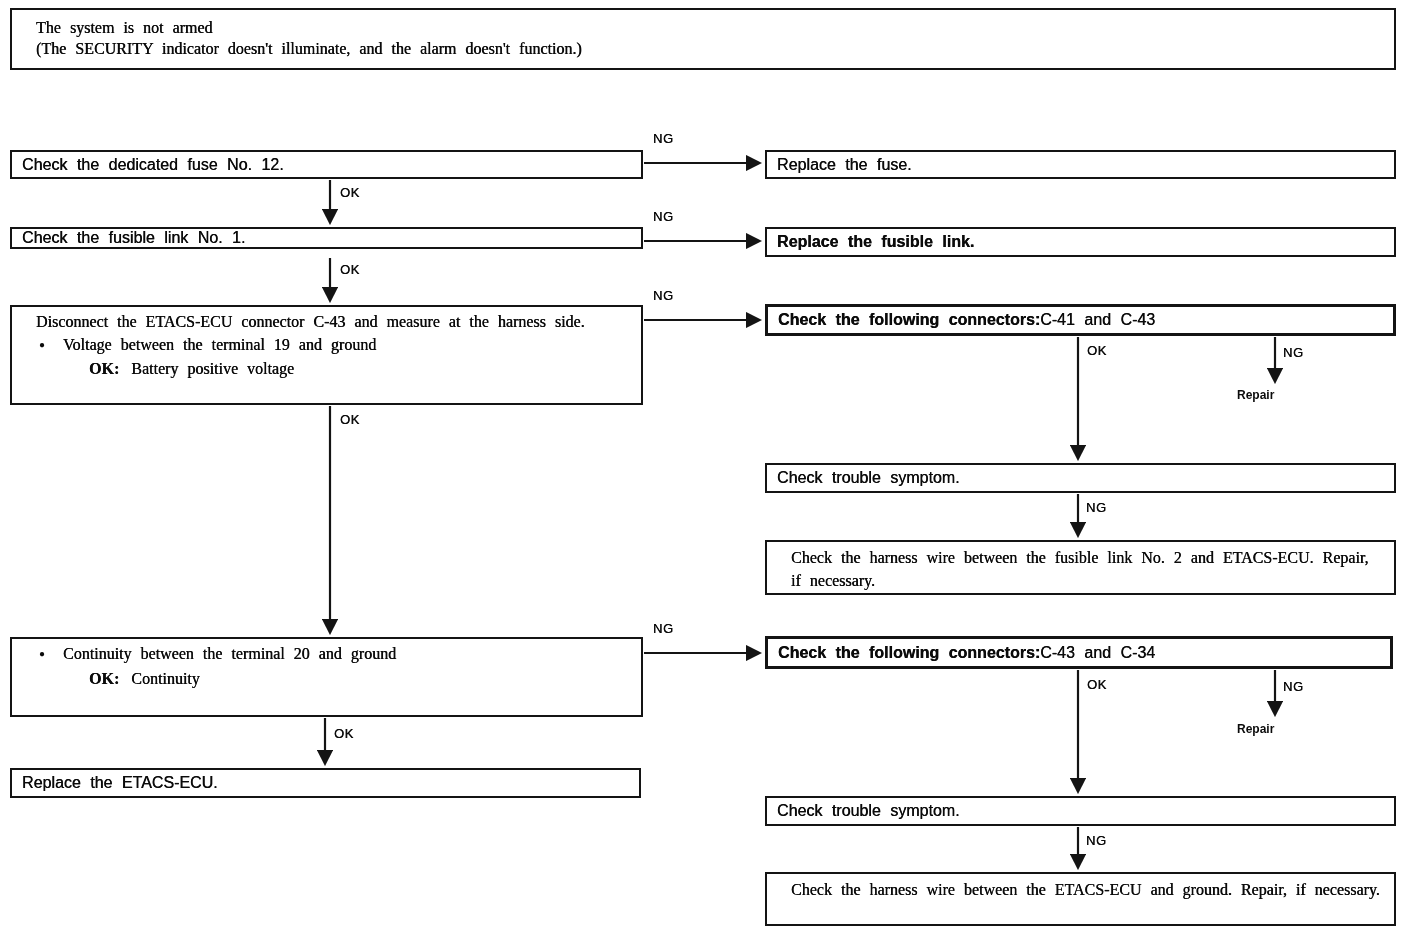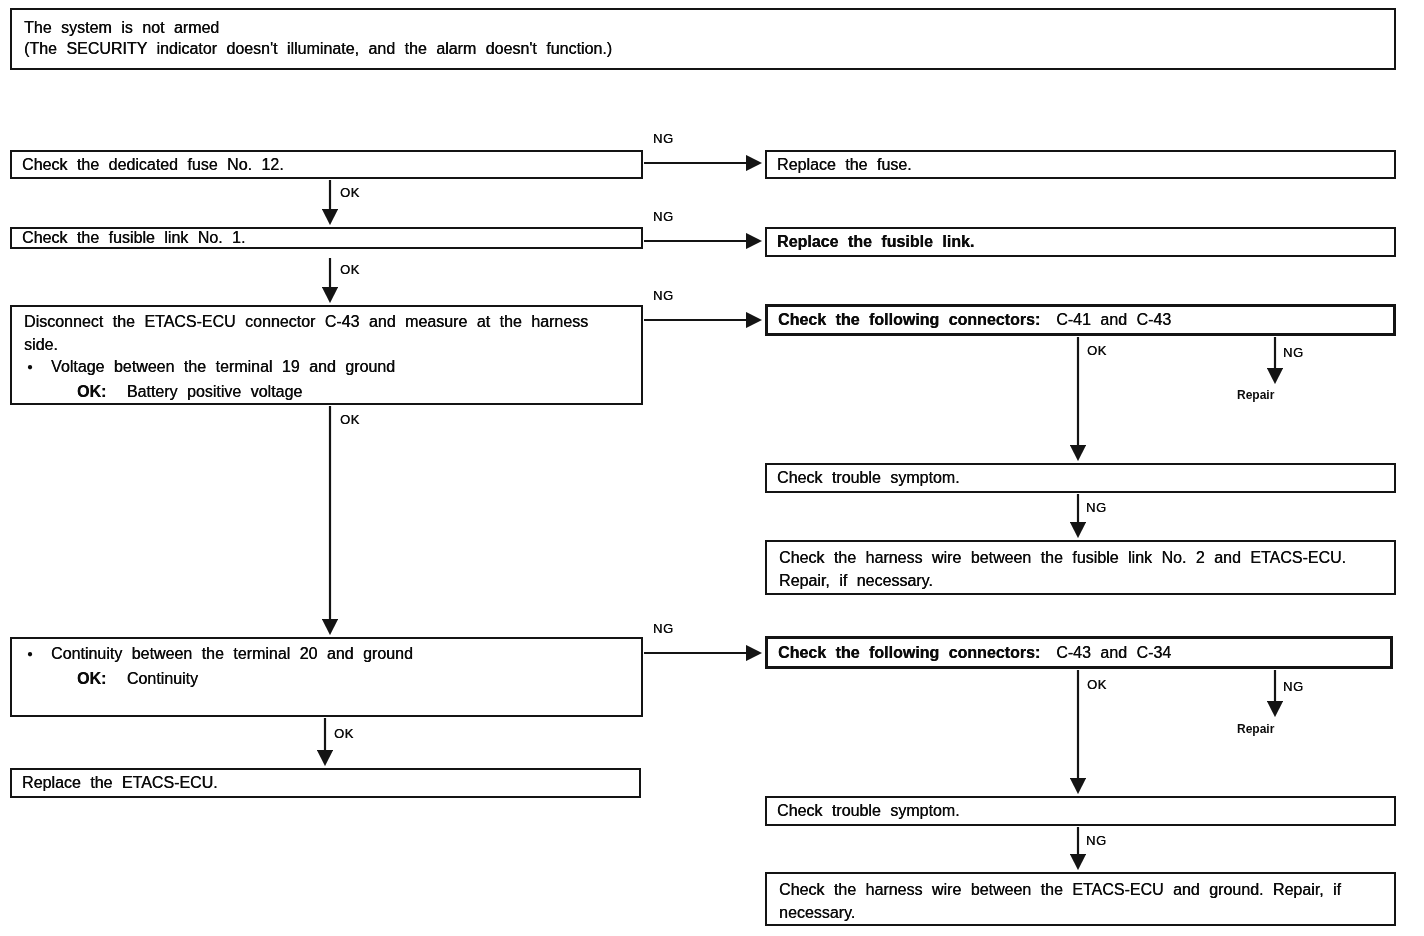--- a/index.html
+++ b/index.html
@@ -16,28 +16,28 @@
   .box {
     position: absolute;
     border: 2px solid #141414;
     background: #fff;
     font-size: 16px;
     word-spacing: 5px;
     text-shadow: 0.35px 0 0 currentColor;
   }
   .box.heavy { border-width: 3px; }
   .box.single { display: flex; align-items: center; padding: 0 10px; }
-  .box.multi { padding: 4px 10px 4px 12px; line-height: 22.5px; }
+  .box.multi { padding: 4px 10px 4px 24px; line-height: 22.5px; font-family: Liberation Serif, serif; }
 
   .bullet-row { display: flex; align-items: baseline; padding-left: 3px; }
   .bullet { width: 24px; font-size: 10px; position: relative; top: -2px; text-shadow: none; }
   .ok-row { padding-left: 53px; }
-  .ok-row .ok-value { margin-left: 11px; }
+  .ok-row .ok-value { margin-left: 3px; }
   .bold { font-weight: bold; }
-  .conn-value { margin-left: 16px; }
+  .conn-value { }
 
   .edge-label {
     position: absolute;
     font-size: 13px;
     letter-spacing: 0.5px;
     text-shadow: 0.35px 0 0 currentColor;
   }
   .repair-label {
     position: absolute;
     font-size: 12px;

